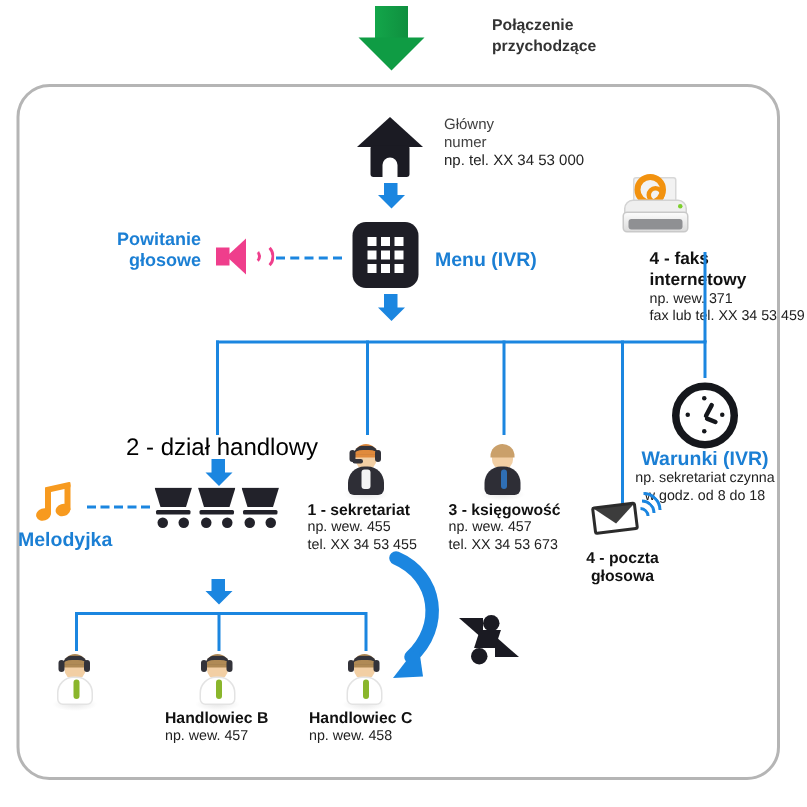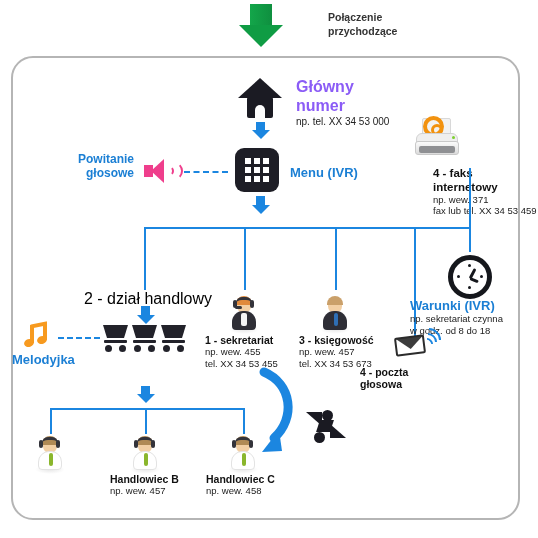--- a/index.html
+++ b/index.html
@@ -15,24 +15,24 @@
 
   .frame{
     position:absolute;left:11px;top:56px;width:509px;height:464px;
     border:2px solid #b5b5b5;border-radius:22px;box-sizing:border-box;
     background:transparent;
   }
 
   .abs{position:absolute;}
 
   .lbl{position:absolute;line-height:1.18;white-space:nowrap;}
-  .lbl.center{text-align:left;}
+  .lbl.center{text-align:center;}
   .lbl.right{text-align:right;}
 
-  .head-title{font-size:16px;font-weight:bold;color:#8b5cf6;}
+  .head-title{font-size:10px;font-weight:normal;color:#404040;}
   .head-sub{font-size:10px;color:#222;font-weight:normal;}
   .dark-title{font-size:11.5px;font-weight:bold;color:#111;}
   .blue-title{font-size:13px;font-weight:bold;color:#1b7fd4;}
   .blue-title-sm{font-size:12px;font-weight:bold;color:#1b7fd4;}
   .sub{font-size:9.5px;color:#222;}
   .kicker{font-size:10.5px;font-weight:bold;color:#111;}
   .top-note{font-size:10.5px;font-weight:bold;color:#333;line-height:1.35;margin-left:28px;}
 
   
   .vline{position:absolute;background:#1b86e0;width:2px;}

